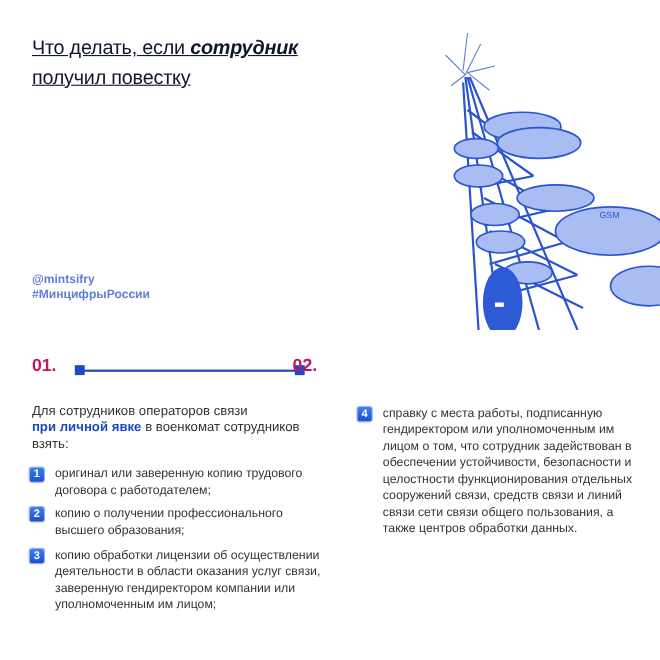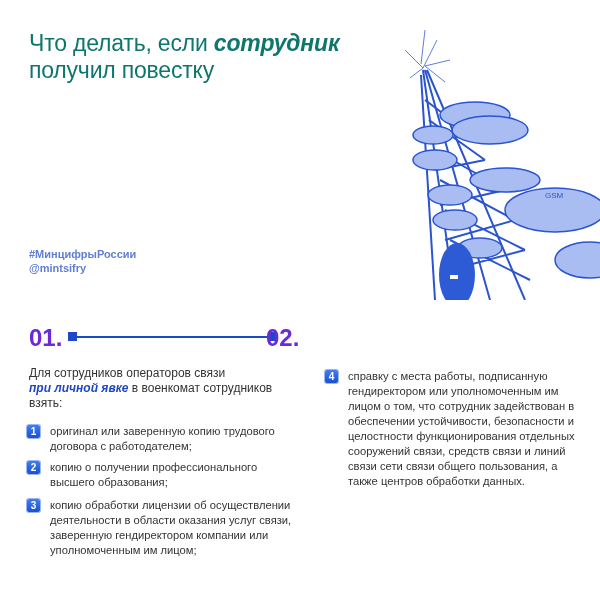--- a/index.html
+++ b/index.html
@@ -4,45 +4,45 @@
 <style>
   html, body { margin: 0; padding: 0; }
   body {
     width: 600px; height: 600px; overflow: hidden;
     background: #ffffff;
     font-family: "Liberation Sans", "DejaVu Sans", sans-serif;
     position: relative;
   }
   .title {
     position: absolute; left: 29px; top: 30px;
-    font-size: 23px; line-height: 27px; color: #0f766e;
-    font-weight: 400; letter-spacing: -0.2px;
+    font-size: 18px; line-height: 27px; color: #0f172a;
+    font-weight: 400; letter-spacing: -0.2px; text-decoration: underline;
   }
   .title .em { font-weight: 700; font-style: italic; }
   .social {
     position: absolute; left: 29px; top: 247px;
     font-size: 11px; line-height: 14px; font-weight: 700; color: #5f7ed6;
   }
   .tower {
     position: absolute; left: 395px; top: 20px; width: 205px; height: 280px;
   }
   .step-num {
-    position: absolute; top: 324px; font-size: 24px; font-weight: 700; color: #6d28d9;
+    position: absolute; top: 324px; font-size: 16px; font-weight: 700; color: #be185d;
   }
   .timeline {
     position: absolute; left: 72px; top: 336px; width: 200px; height: 2px; background: #1d48c9;
   }
   .tl-square {
     position: absolute; width: 9px; height: 9px; background: #1d48c9; top: 332px;
   }
   .intro {
     position: absolute; left: 29px; top: 366px; width: 270px;
     font-size: 12px; line-height: 15px; color: #333;
   }
-  .intro .em { font-style: italic; font-weight: 700; color: #1f47c4; }
+  .intro .em { font-weight: 700; color: #1f47c4; }
   .item {
     position: absolute; display: flex; gap: 10px;
     font-size: 11.2px; line-height: 15px; color: #333;
   }
   .badge {
     flex: 0 0 auto; width: 13px; height: 13px; margin-top: 1px;
     border-radius: 2px;
     background: linear-gradient(#3f7ef0, #1c4fd1);
     color: #fff; font-size: 10px; font-weight: 700;
     display: flex; align-items: center; justify-content: center;
@@ -51,22 +51,22 @@
 </style>
 </head>
 <body>
 
 <div class="title">
   <div><span>Что делать, если </span><span class="em">сотрудник</span></div>
   <div>получил повестку</div>
 </div>
 
 <div class="social">
+  <div>@mintsifry</div>
   <div>#МинцифрыРоссии</div>
-  <div>@mintsifry</div>
 </div>
 
 <svg class="tower" viewBox="0 0 205 280">
   <g stroke="#2b54cf" stroke-width="2" fill="none">
 
     <path d="M28 48 L10 30 M28 48 L42 20 M28 48 L15 58 M30 46 L55 40 M30 46 L50 62 M26 44 L30 10" stroke-width="1" stroke="#5f7ed6"></path>
 
     <path d="M28 50 L60 280 M32 50 L130 280 M30 50 L95 280 M26 55 L40 280"></path>
 
     <path d="M30 80 L70 110 M34 100 L90 140 M40 130 L110 170 M45 160 L120 200 M50 190 L130 230 M55 220 L135 260 M70 110 L36 120 M90 140 L40 150 M110 170 L45 185 M120 200 L50 220 M130 230 L55 250"></path>

